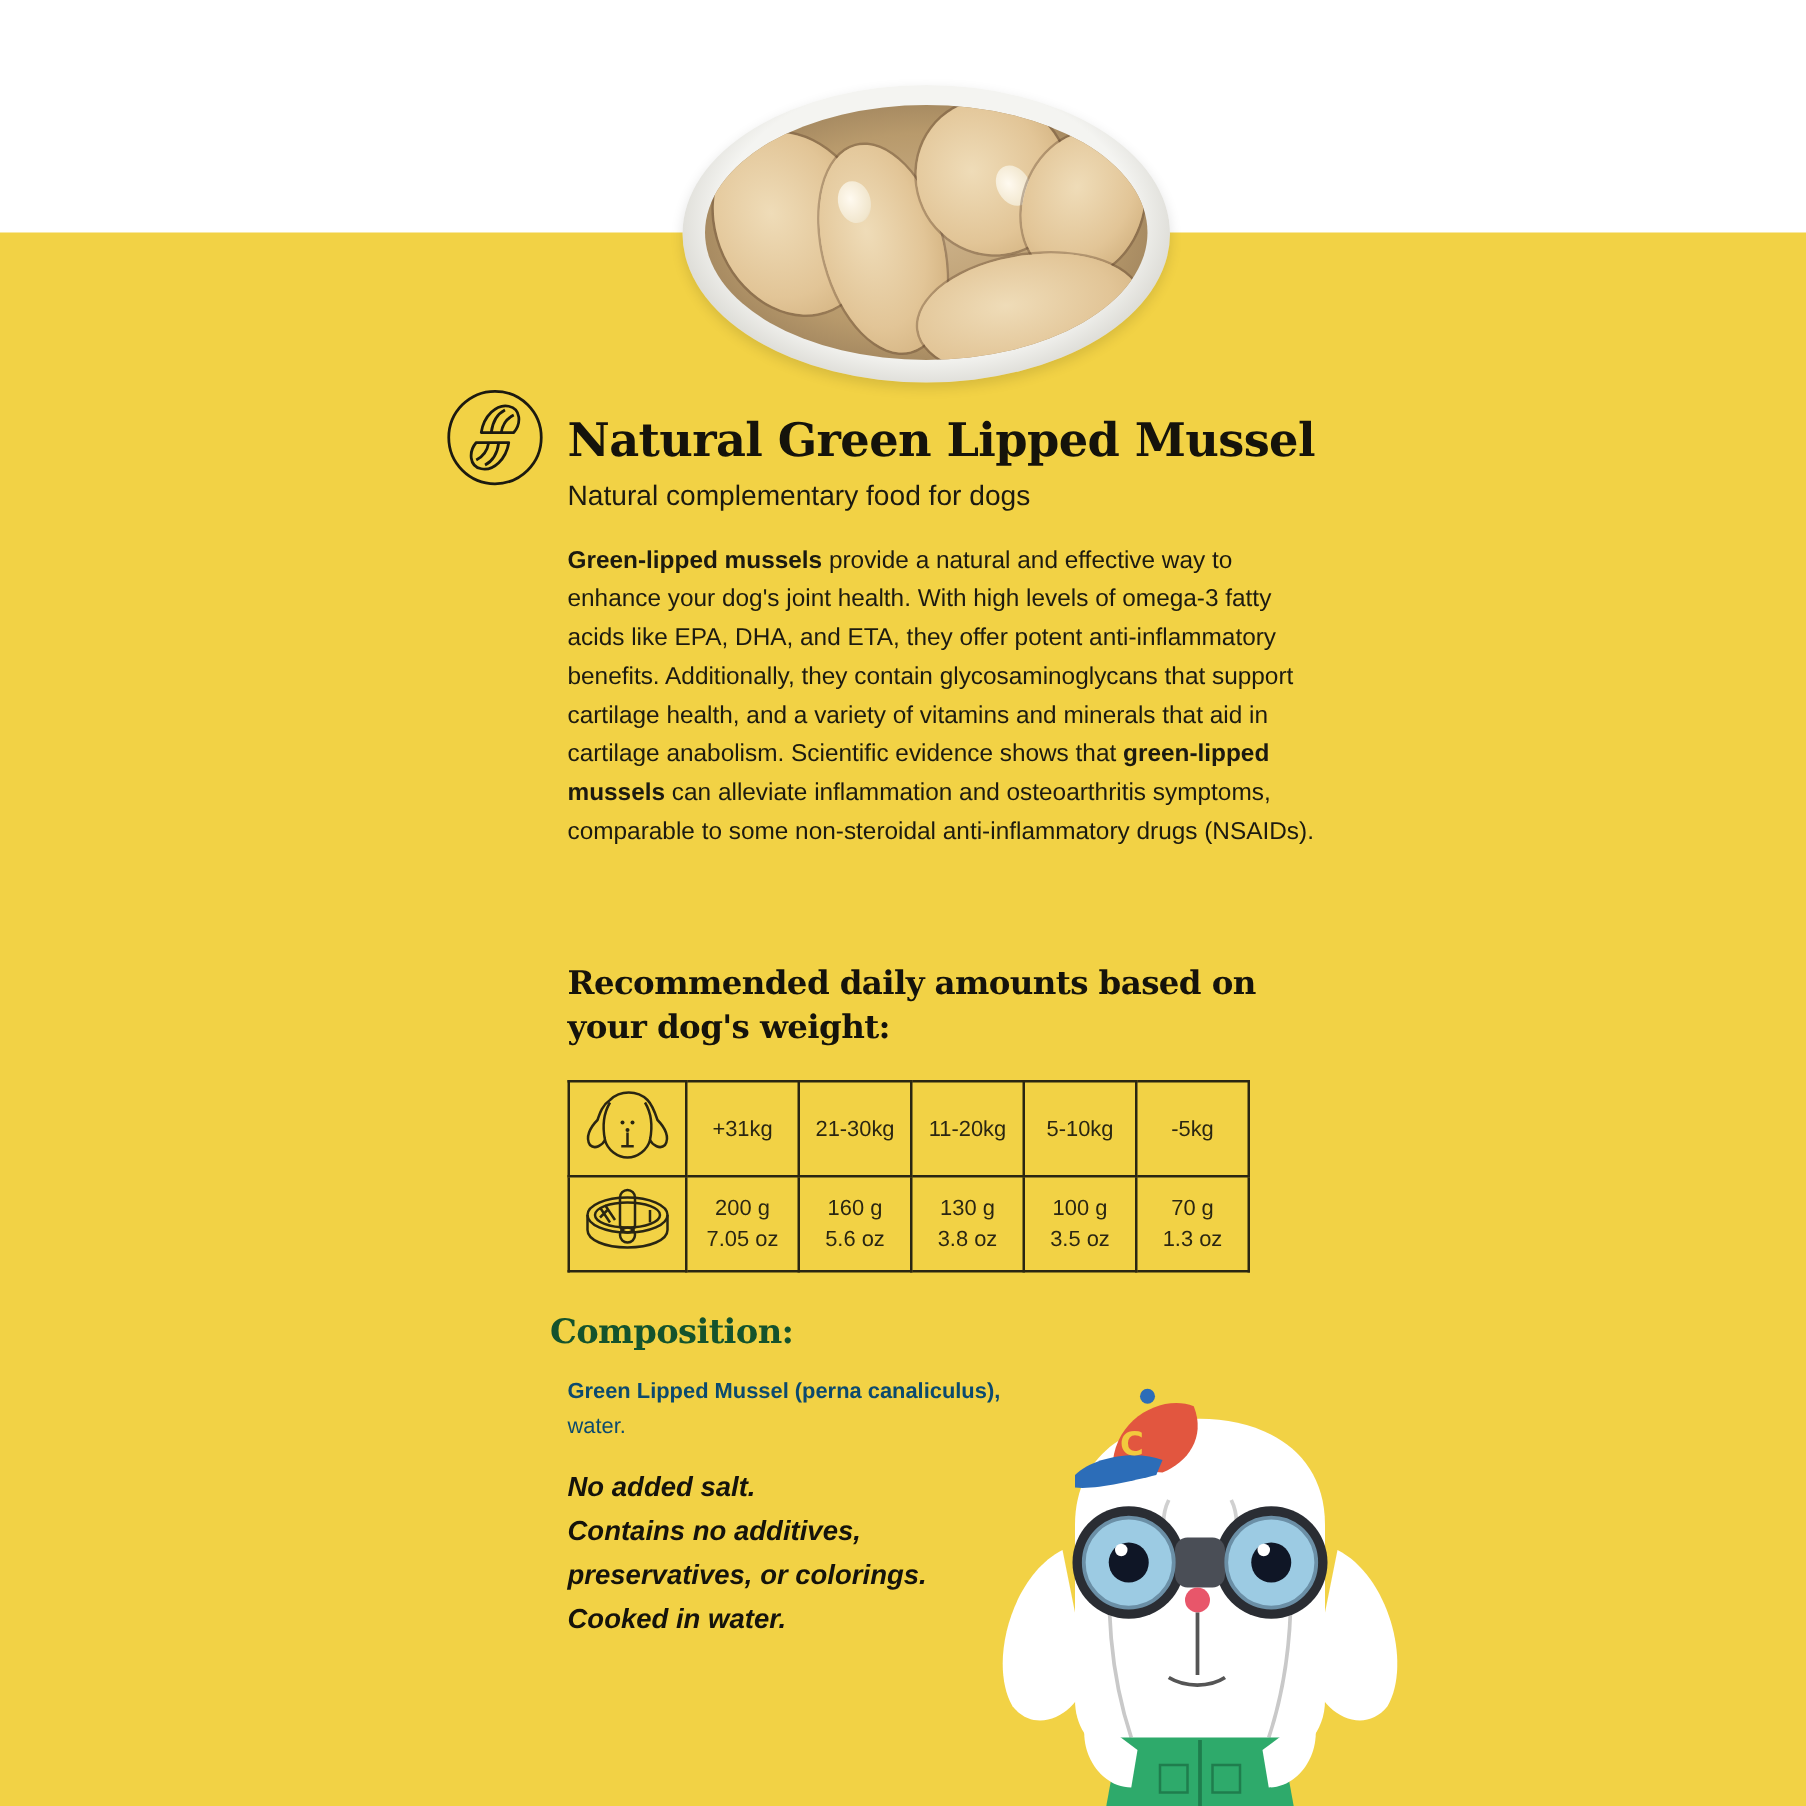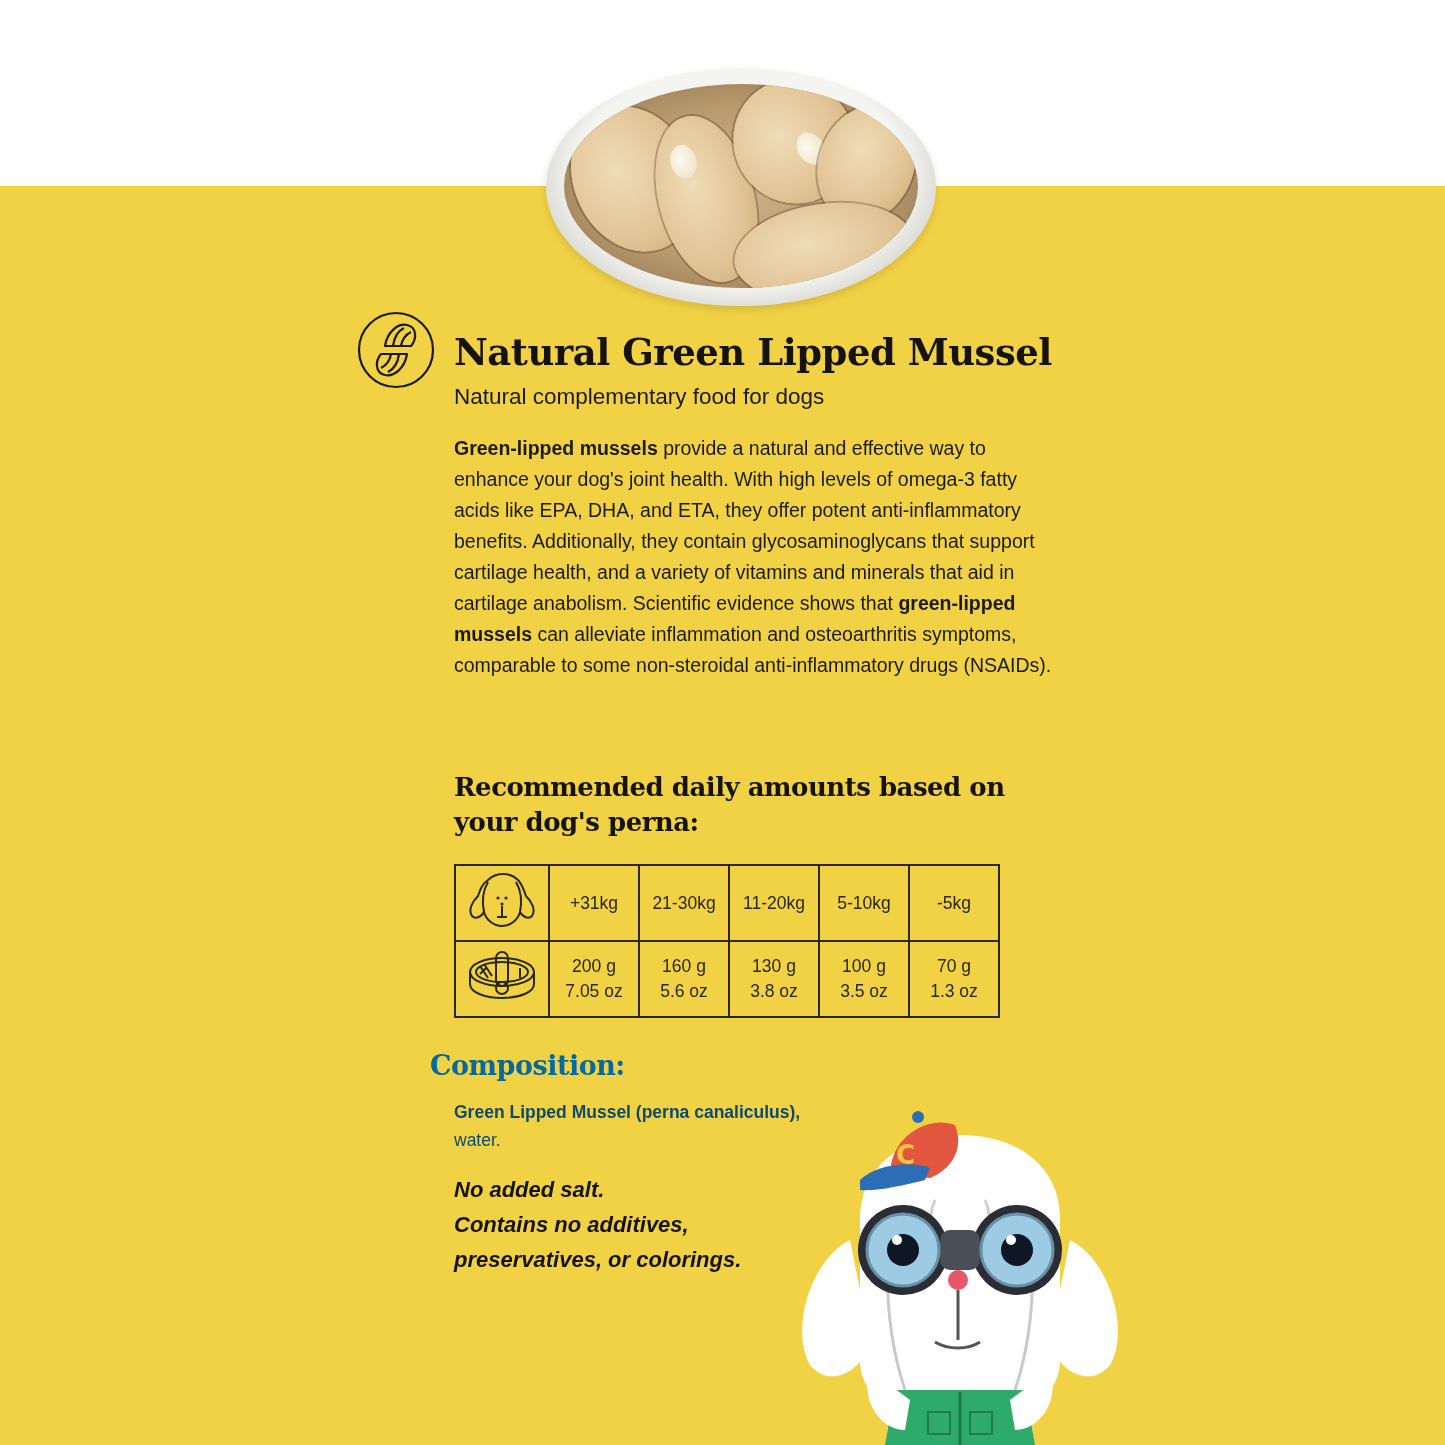--- a/index.html
+++ b/index.html
@@ -60,23 +60,23 @@
     position:absolute; left:454px; top:864px;
     border-collapse:collapse; border:2px solid #2a2612;
   }
   table.amounts td {
     border:2px solid #2a2612; width:88px; height:74px;
     text-align:center; vertical-align:middle;
     font-size:17.5px; color:#2a2612; line-height:25px; padding:0;
   }
   table.amounts td.icon-cell { width:92px; }
   .comp-title {
-    position:absolute; left:430px; top:1050px;
+    position:absolute; left:440px; top:1050px;
     font-family:"DejaVu Serif", serif; font-weight:bold; font-size:27px;
-    letter-spacing:-0.5px; color:#0369a1;
+    letter-spacing:-0.5px; color:#14532d;
   }
   .comp-text {
     position:absolute; left:454px; top:1098px; width:400px;
     font-size:17.5px; line-height:28px; color:#0c4a6e;
   }
   .comp-text b { font-weight:bold; }
   .notes {
     position:absolute; left:454px; top:1172px; width:360px;
     font-size:22px; line-height:35px; font-style:italic; font-weight:bold; color:#15130b;
   }
@@ -114,21 +114,21 @@
   </g>
 </svg>
 
 <div class="title">Natural Green Lipped Mussel</div>
 <div class="subtitle">Natural complementary food for dogs</div>
 
 <div class="body-text">
   <b>Green-lipped mussels</b><span> provide a natural and effective way to enhance your dog's joint health. With high levels of omega-3 fatty acids like EPA, DHA, and ETA, they offer potent anti-inflammatory benefits. Additionally, they contain glycosaminoglycans that support cartilage health, and a variety of vitamins and minerals that aid in cartilage anabolism. Scientific evidence shows that </span><b>green-lipped mussels</b><span> can alleviate inflammation and osteoarthritis symptoms, comparable to some non-steroidal anti-inflammatory drugs (NSAIDs).</span>
 </div>
 
-<div class="daily-title">Recommended daily amounts based on your dog's perna:</div>
+<div class="daily-title">Recommended daily amounts based on your dog's weight:</div>
 
 <table class="amounts">
   <tbody>
       <tr>
     <td class="icon-cell">
       <svg width="72" height="60" viewBox="0 0 72 60">
         <g fill="none" stroke="#2a2612" stroke-width="2">
           <path d="M22 10 C30 2 44 2 52 10 C56 14 58 20 60 26 C66 32 70 40 66 46 C62 50 56 46 54 42 C52 50 44 56 36 56 C28 56 20 50 18 42 C16 46 10 50 6 46 C2 40 6 32 12 26 C14 20 16 14 22 10 Z"></path>
           <path d="M18 42 C16 32 16 22 22 12"></path>
           <path d="M54 42 C56 32 56 22 50 12"></path>
@@ -187,20 +187,21 @@
 <div class="comp-title">Composition:</div>
 <div class="comp-text">
   <b>Green Lipped Mussel (perna canaliculus),</b><br>
   <span>water.</span>
 </div>
 
 <div class="notes">
   <div>No added salt.</div>
   <div>Contains no additives,</div>
   <div>preservatives, or colorings.</div>
+  <div>Cooked in water.</div>
 </div>
 
 <svg class="mascot" viewBox="0 0 340 345">
 
   <path d="M60 140 C20 160 0 230 20 265 C40 290 75 270 80 240 Z" fill="#ffffff"></path>
   <path d="M280 140 C320 160 340 230 320 265 C300 290 265 270 260 240 Z" fill="#ffffff"></path>
 
   <path d="M70 120 C70 60 120 35 170 35 C220 35 270 60 270 120 L270 260 C270 300 230 320 170 320 C110 320 70 300 70 260 Z" fill="#ffffff"></path>
 
   <path d="M100 120 C95 170 95 230 115 290" fill="none" stroke="#c9c9c9" stroke-width="3"></path>

